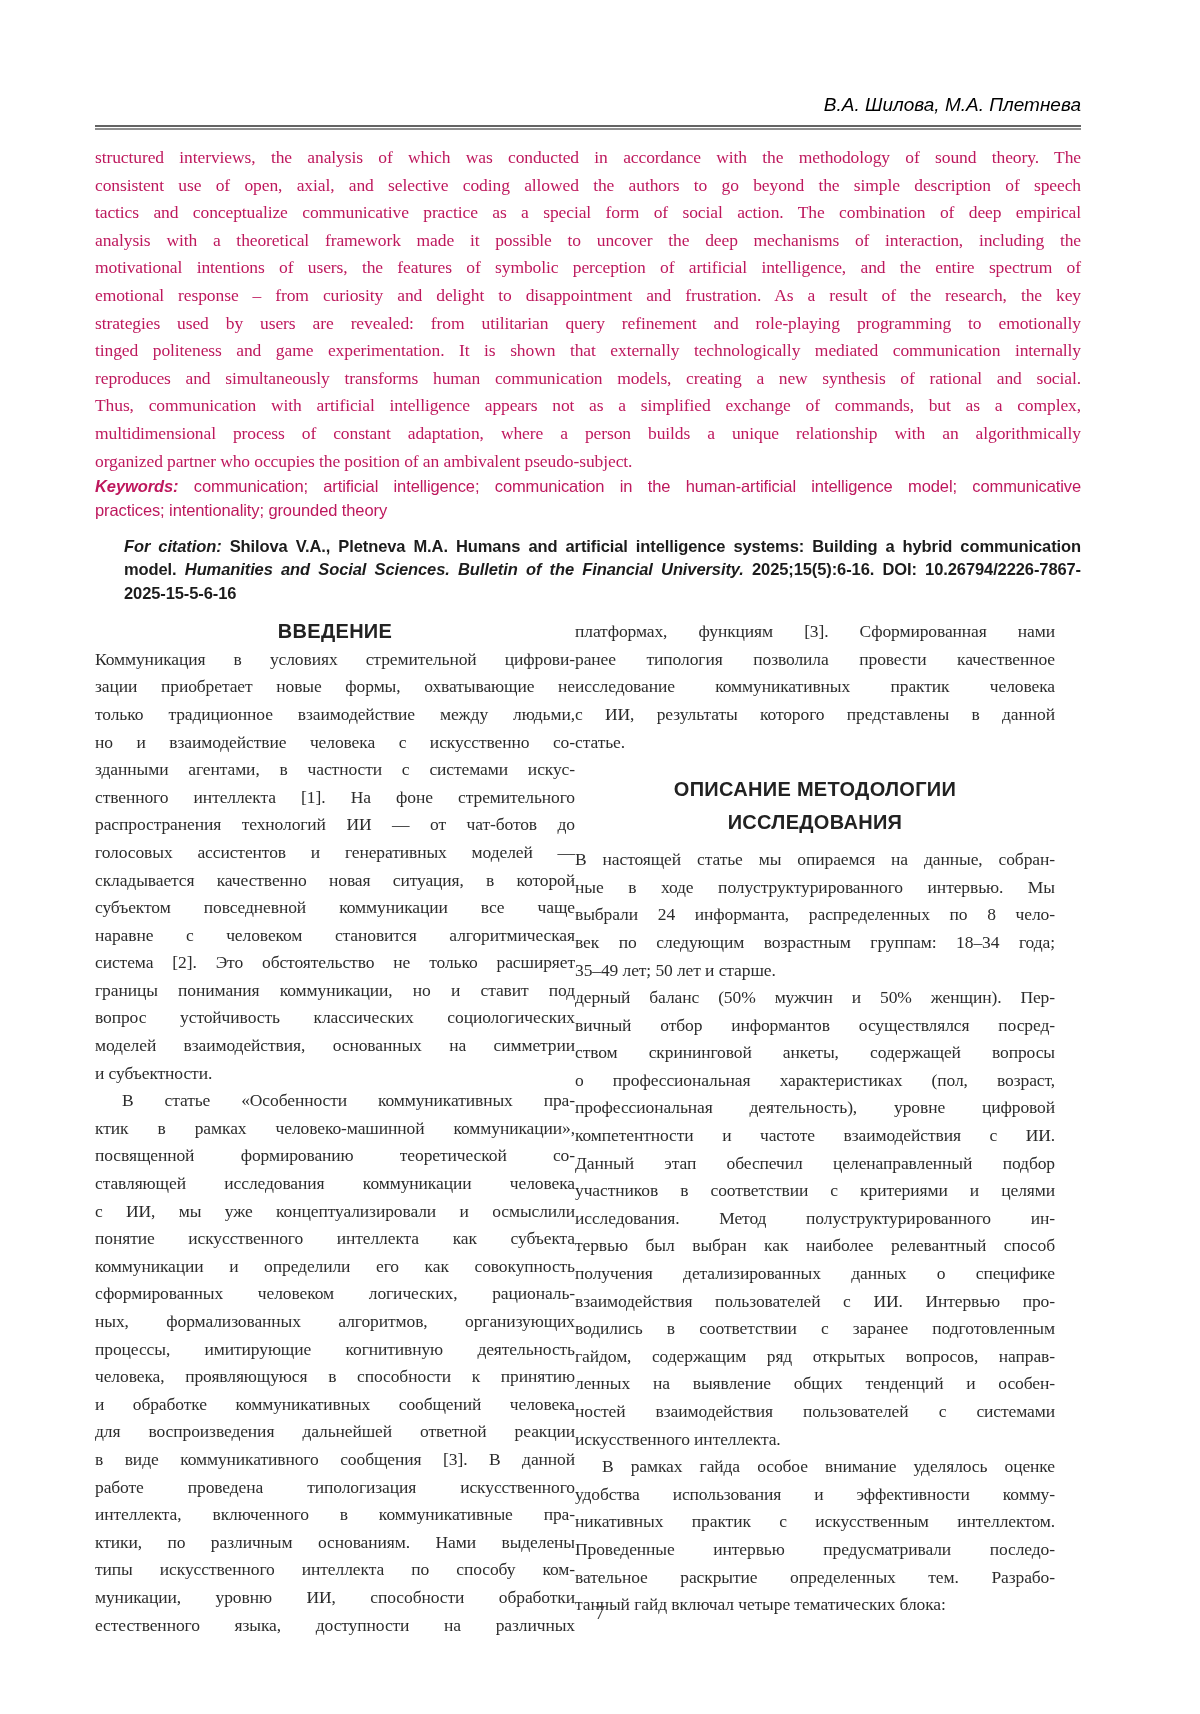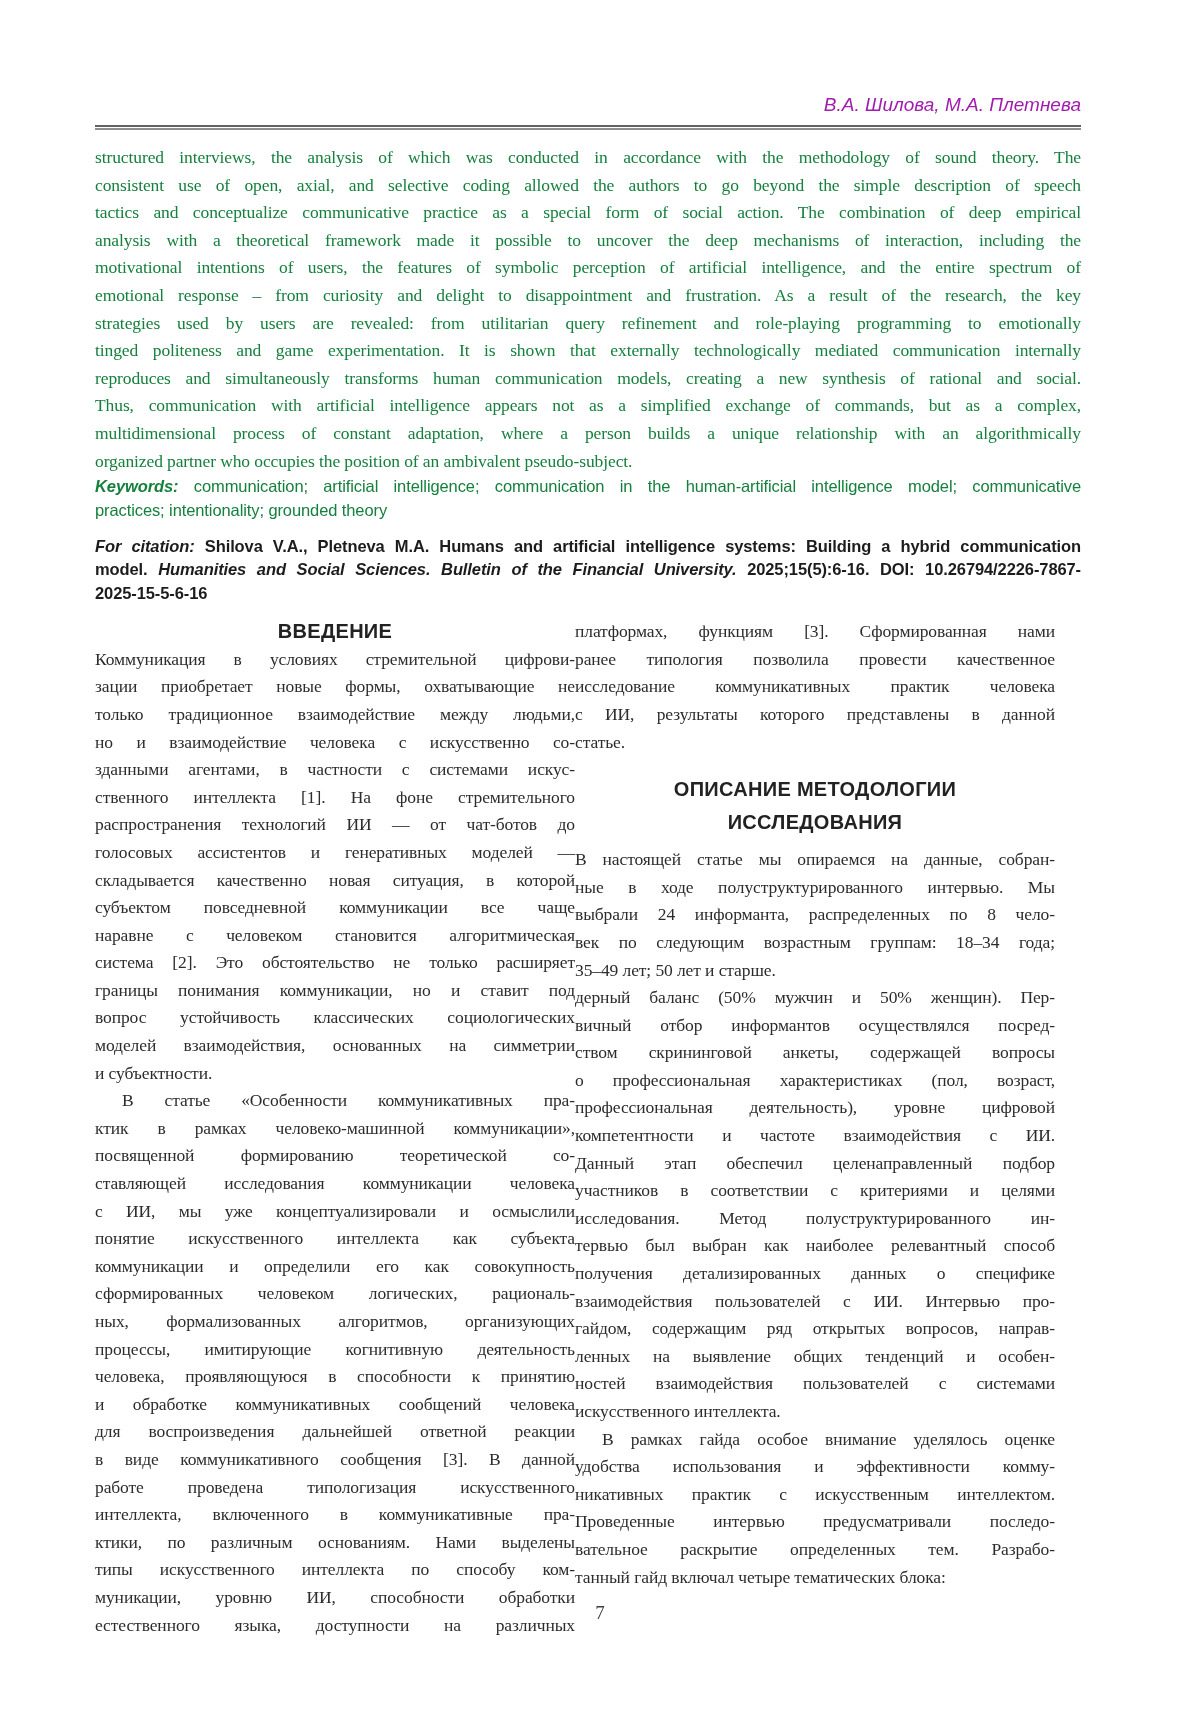--- a/index.html
+++ b/index.html
@@ -2,34 +2,34 @@
 <html><head>
 <meta charset="utf-8">
 <style>
   html,body{margin:0;padding:0;background:#ffffff;}
   .page{position:relative;width:1200px;height:1714px;background:#ffffff;overflow:hidden;
         font-family:"Liberation Serif","DejaVu Serif",serif;color:#2c2c2c;}
   .content{position:absolute;left:95px;top:0;width:986px;}
 
   
   .authors{margin-top:94px;text-align:right;
-           font:italic 19px/22px "Liberation Sans","DejaVu Sans",sans-serif;color:#a21caf;}
+           font:italic 19px/22px "Liberation Sans","DejaVu Sans",sans-serif;color:#000000;}
   .rule{margin-top:9px;height:1px;border-top:2px solid #636363;border-bottom:2px solid #8f8f8f;}
 
   
-  .abstract{margin-top:14px;color:#15803d;}
+  .abstract{margin-top:14px;color:#be185d;}
   .abstract .ln{font:16.5px/23.4px "Liberation Sans","DejaVu Sans",sans-serif;letter-spacing:-0.1px;
                 text-align:justify;text-align-last:justify;}
   .abstract .ln.end{text-align-last:left;}
   .bi{font-weight:700;font-style:italic;}
 
   
   .citation{margin-top:13px;color:#1c1c1c;}
   .citation .ln{font:700 16.5px/23.4px "Liberation Sans","DejaVu Sans",sans-serif;letter-spacing:-0.1px;
-                text-align:justify;text-align-last:justify;}
+                text-align:justify;text-align-last:justify;margin-left:29px;}
   .citation .ln.end{text-align-last:left;}
   .cit-italic{font-style:italic;}
 
   
   .columns{display:flex;margin-top:13px;}
   .col{width:480px;}
   .para .ln{font:17.5px/27.6px "Liberation Serif","DejaVu Serif",serif;letter-spacing:-0.1px;
             text-align:justify;text-align-last:justify;}
   .para .ln.end{text-align-last:left;}
   .para .ln.ind{text-indent:27px;}
@@ -149,20 +149,21 @@
             <div class="ln">ством скрининговой анкеты, содержащей вопросы</div>
             <div class="ln">о профессиональная характеристиках (пол, возраст,</div>
             <div class="ln">профессиональная деятельность), уровне цифровой</div>
             <div class="ln">компетентности и частоте взаимодействия с ИИ.</div>
             <div class="ln">Данный этап обеспечил целенаправленный подбор</div>
             <div class="ln">участников в соответствии с критериями и целями</div>
             <div class="ln">исследования. Метод полуструктурированного ин-</div>
             <div class="ln">тервью был выбран как наиболее релевантный способ</div>
             <div class="ln">получения детализированных данных о специфике</div>
             <div class="ln">взаимодействия пользователей с ИИ. Интервью про-</div>
+            <div class="ln">водились в соответствии с заранее подготовленным</div>
             <div class="ln">гайдом, содержащим ряд открытых вопросов, направ-</div>
             <div class="ln">ленных на выявление общих тенденций и особен-</div>
             <div class="ln">ностей взаимодействия пользователей с системами</div>
             <div class="ln end">искусственного интеллекта.</div>
           </div>
           <div class="para">
             <div class="ln ind">В рамках гайда особое внимание уделялось оценке</div>
             <div class="ln">удобства использования и эффективности комму-</div>
             <div class="ln">никативных практик с искусственным интеллектом.</div>
             <div class="ln">Проведенные интервью предусматривали последо-</div>

